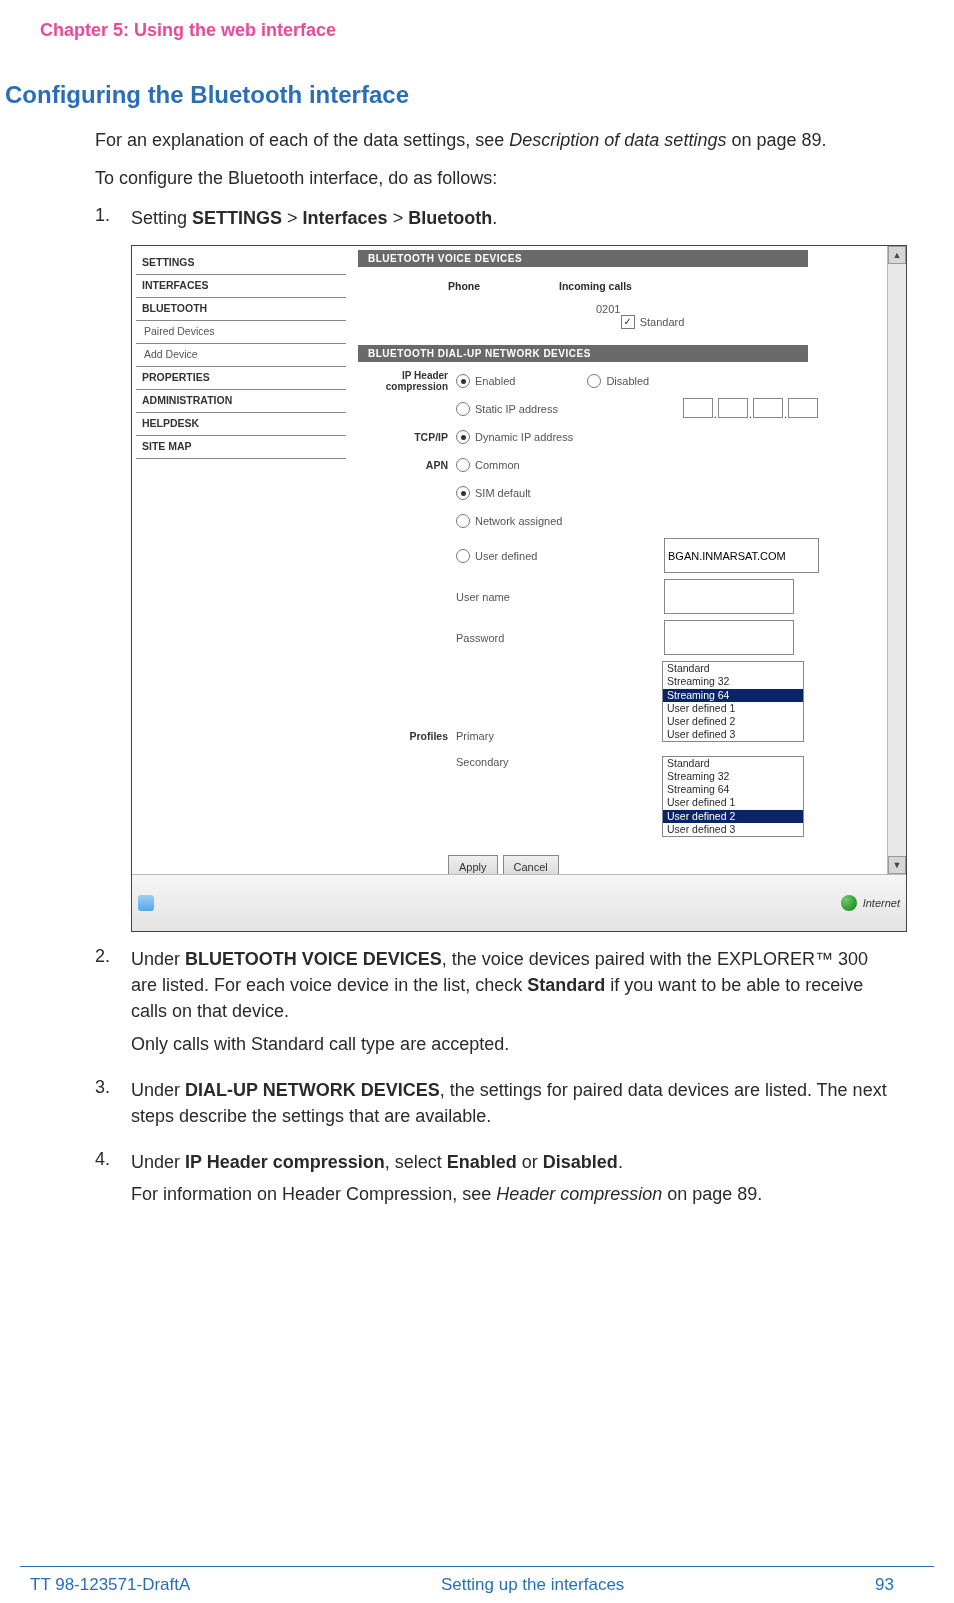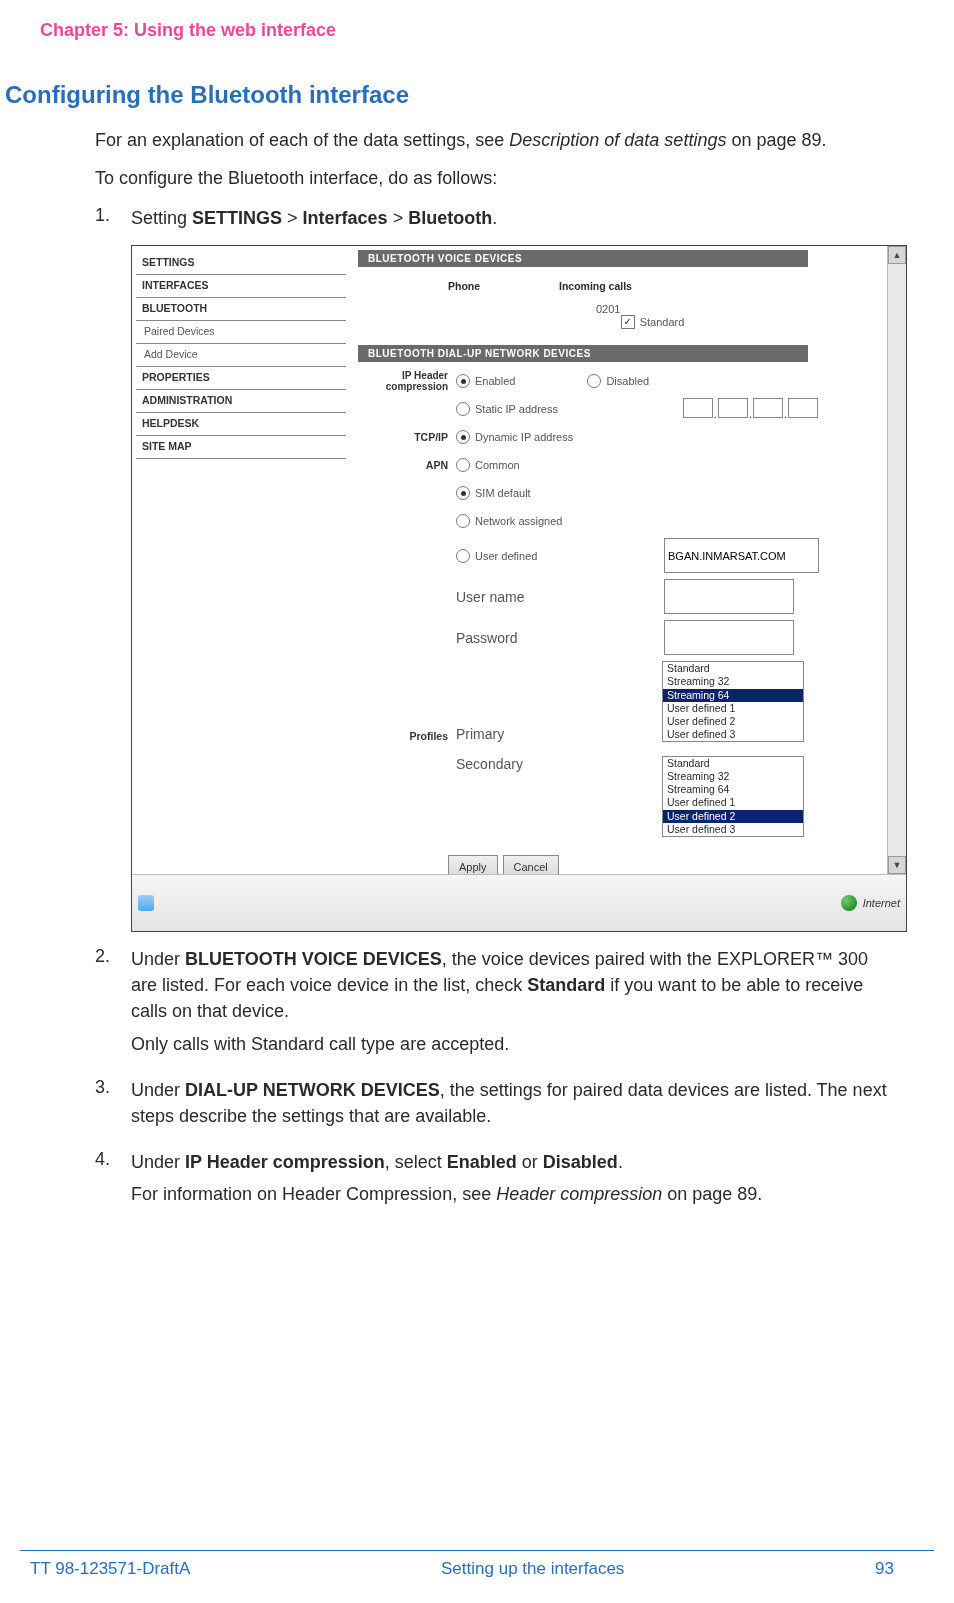--- a/index.html
+++ b/index.html
@@ -105,21 +105,21 @@
     font-weight: 700;
     font-size: 10px;
     padding: 3px 10px;
     width: 430px;
     letter-spacing: 0.5px;
     margin-bottom: 8px;
   }
   .row { display: flex; align-items: center; margin: 6px 0; min-height: 22px; }
   .lab { width: 90px; flex: 0 0 90px; font-weight: 700; font-size: 10.5px; color: #333; text-align: right; padding-right: 8px; }
   .lab.two-line { font-size: 10px; line-height: 1.1; }
-  .lab-plain { font-weight: 400; color: #555; font-size: 14px; width: 110px; flex: 0 0 110px; }
+  .lab-plain { font-weight: 400; color: #555; font-size: 11px; width: 110px; flex: 0 0 110px; }
   .opt { display: flex; align-items: center; margin-right: 22px; font-size: 11px; color: #555; }
   .radio, .checkbox {
     width: 12px; height: 12px;
     border: 1px solid #777;
     margin-right: 5px;
     background: #fff;
     display: inline-flex; align-items: center; justify-content: center;
   }
   .radio { border-radius: 50%; }
   .radio .dot { width: 5px; height: 5px; border-radius: 50%; background: #333; }
@@ -157,21 +157,21 @@
     display: inline-block; position: relative;
   }
   .status-bar .globe {
     width: 16px; height: 16px; border-radius: 50%;
     background: radial-gradient(circle at 30% 30%, #6fc96f, #0a7f0a);
     margin-right: 6px; display:inline-block;
   }
 
   
   .footer {
-    position: absolute; bottom: 24px; left: 0; right: 0;
+    position: absolute; bottom: 8px; left: 0; right: 0;
     display: flex; justify-content: space-between;
     padding: 0 40px 0 10px;
     color: #2a6fb5;
     font-size: 17px;
     border-top: 1px solid #2a6fb5;
     padding-top: 8px;
     margin: 0 20px;
   }
   .footer .mid { flex:1; text-align:center; }
 </style>

